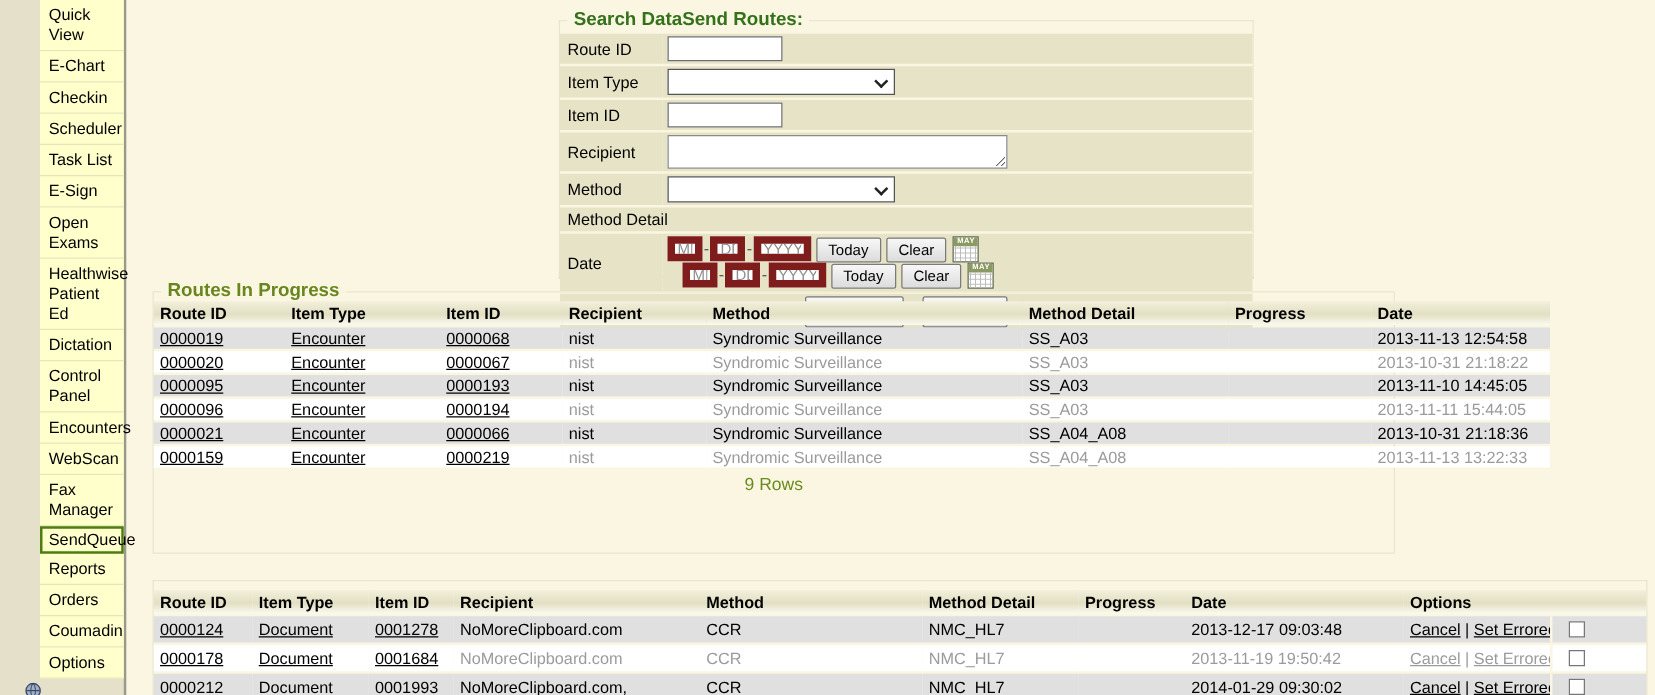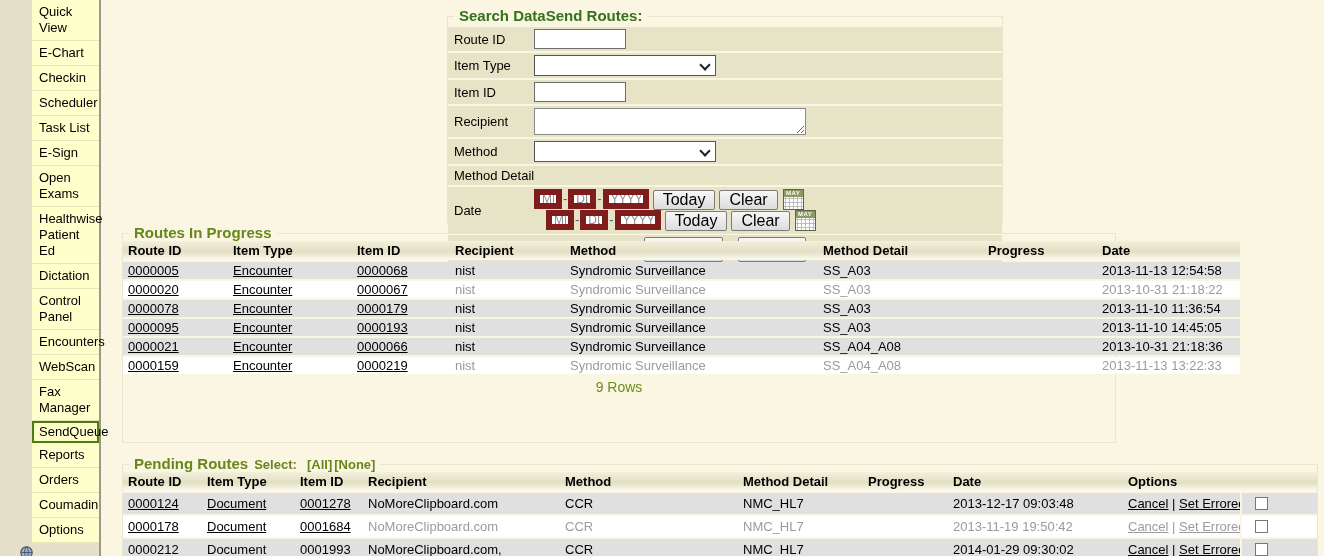--- a/index.html
+++ b/index.html
@@ -73,21 +73,21 @@
   .dt { width:28px; height:20px; border:6px solid #7f1d1d; font-size:12px;
     padding:1px 2px; font-family:"Liberation Sans", sans-serif; }
   .dt.yyyy { width:46px; }
   .dt::placeholder { color:#8f8f8f; }
   .dash { color:#555; margin:0 1px; }
   .btn {
     background:linear-gradient(#f7f7f7,#dcdcdc); border:1px solid #7b7b7b;
     border-radius:2px; font-family:"Liberation Sans", sans-serif; font-size:13px;
     color:#000; cursor:pointer;
   }
-  .btn-sm { height:20px; padding:0 9px; font-size:16px; margin-left:4px; vertical-align:middle; }
+  .btn-sm { height:20px; padding:0 9px; font-size:12px; margin-left:4px; vertical-align:middle; }
   .btn-lg { height:25px; padding:2px 16px; font-size:14px; margin:0 6px; }
   .btn-row { text-align:center; }
   .cal-icon {
     display:inline-block; width:21px; height:21px; border:1px solid #5d6647;
     vertical-align:middle; margin-left:5px; cursor:pointer; background:#fff;
   }
   .cal-top {
     display:block; height:7px; background:#8b9a62; color:#fff;
     font-size:6px; line-height:7px; text-align:center; font-weight:bold;
     letter-spacing:0.5px;
@@ -238,21 +238,21 @@
             <th>Recipient</th>
             <th>Method</th>
             <th>Method Detail</th>
             <th>Progress</th>
             <th>Date</th>
             <th></th>
           </tr>
         </thead>
       <tbody>
           <tr class="dark">
-            <td><span class="tlink">0000005</span></td>
+            <td><span class="tlink">0000019</span></td>
             <td><span class="tlink">Encounter</span></td>
             <td><span class="tlink">0000068</span></td>
             <td>nist</td>
             <td>Syndromic Surveillance</td>
             <td>SS_A03</td>
             <td></td>
             <td>2013-11-13 12:54:58</td>
             <td class="spacer-cell"></td>
           </tr>
           <tr class="light">
@@ -260,39 +260,39 @@
             <td><span class="tlink">Encounter</span></td>
             <td><span class="tlink">0000067</span></td>
             <td>nist</td>
             <td>Syndromic Surveillance</td>
             <td>SS_A03</td>
             <td></td>
             <td>2013-10-31 21:18:22</td>
             <td class="spacer-cell"></td>
           </tr>
           <tr class="dark">
-            <td><span class="tlink">0000078</span></td>
-            <td><span class="tlink">Encounter</span></td>
-            <td><span class="tlink">0000179</span></td>
+            <td><span class="tlink">0000095</span></td>
+            <td><span class="tlink">Encounter</span></td>
+            <td><span class="tlink">0000193</span></td>
             <td>nist</td>
             <td>Syndromic Surveillance</td>
             <td>SS_A03</td>
             <td></td>
-            <td>2013-11-10 11:36:54</td>
-            <td class="spacer-cell"></td>
-          </tr>
-          <tr class="dark">
-            <td><span class="tlink">0000095</span></td>
-            <td><span class="tlink">Encounter</span></td>
-            <td><span class="tlink">0000193</span></td>
+            <td>2013-11-10 14:45:05</td>
+            <td class="spacer-cell"></td>
+          </tr>
+          <tr class="light">
+            <td><span class="tlink">0000096</span></td>
+            <td><span class="tlink">Encounter</span></td>
+            <td><span class="tlink">0000194</span></td>
             <td>nist</td>
             <td>Syndromic Surveillance</td>
             <td>SS_A03</td>
             <td></td>
-            <td>2013-11-10 14:45:05</td>
+            <td>2013-11-11 15:44:05</td>
             <td class="spacer-cell"></td>
           </tr>
           <tr class="dark">
             <td><span class="tlink">0000021</span></td>
             <td><span class="tlink">Encounter</span></td>
             <td><span class="tlink">0000066</span></td>
             <td>nist</td>
             <td>Syndromic Surveillance</td>
             <td>SS_A04_A08</td>
             <td></td>
@@ -309,24 +309,20 @@
             <td></td>
             <td>2013-11-13 13:22:33</td>
             <td class="spacer-cell"></td>
           </tr>
         </tbody>
     </table>
     <div class="rows-footer">9 Rows</div>
   </div>
 
   <div class="section pending-section">
-    <div class="section-legend">
-      <span>Pending Routes</span><span class="legend-small">Select:</span>
-      <span class="legend-small legend-link">[All]</span><span class="legend-small legend-link" style="margin-left:2px;">[None]</span>
-    </div>
     <table class="data-table">
       <colgroup>
         <col style="width:79px">
           <col style="width:93px">
           <col style="width:68px">
         <col style="width:197px">
           <col style="width:178px">
           <col style="width:125px">
         <col style="width:85px">
           <col style="width:175px">

